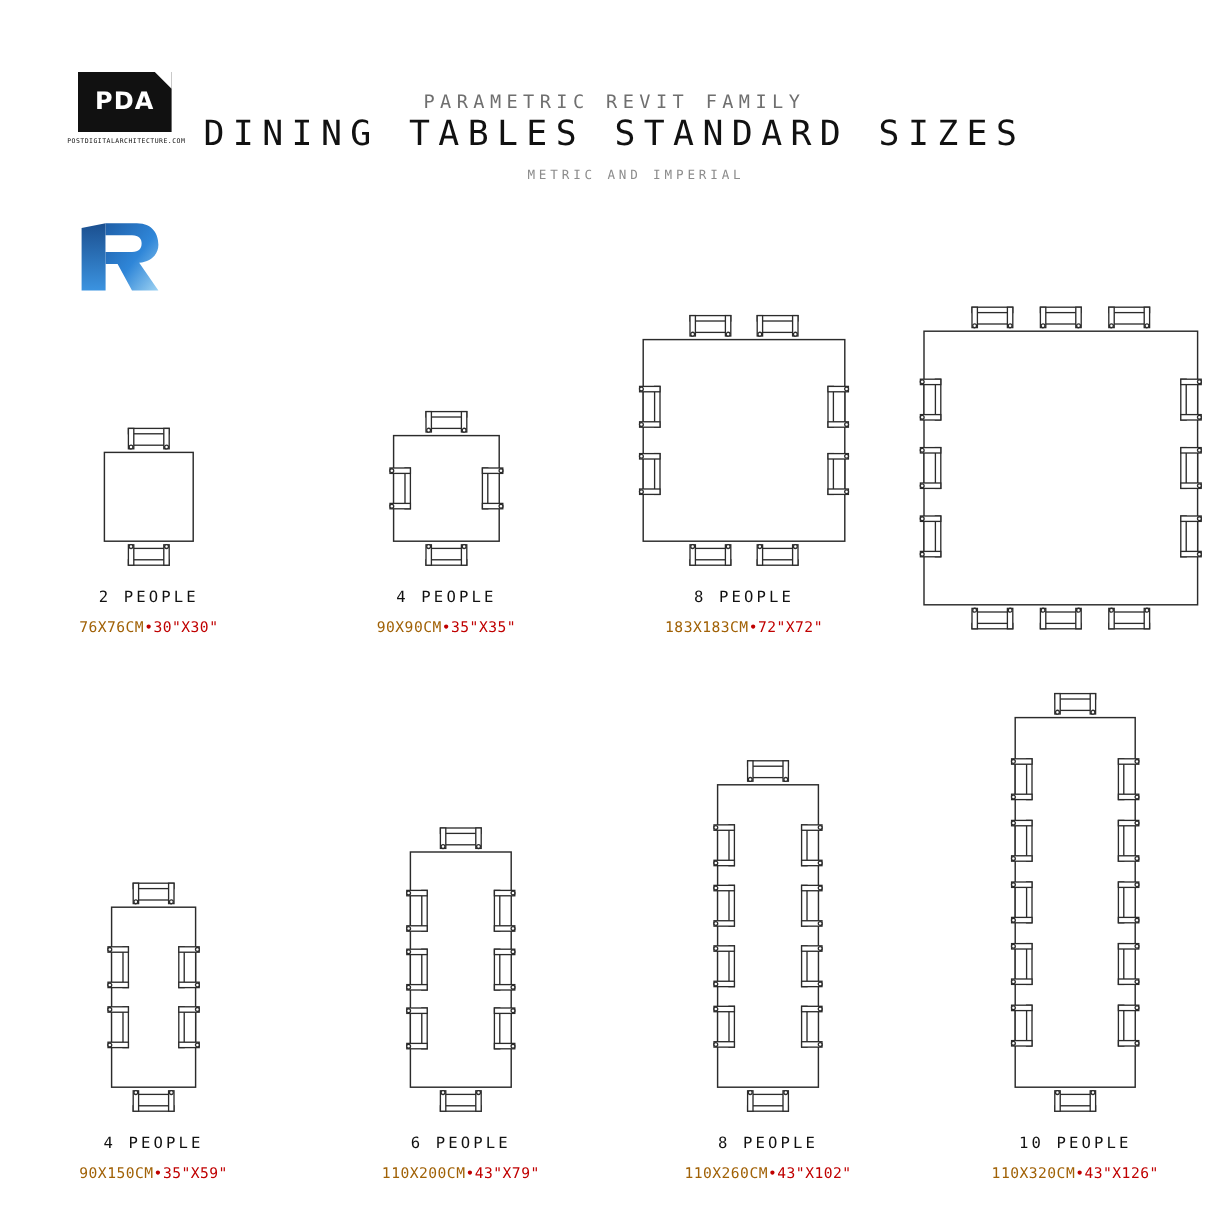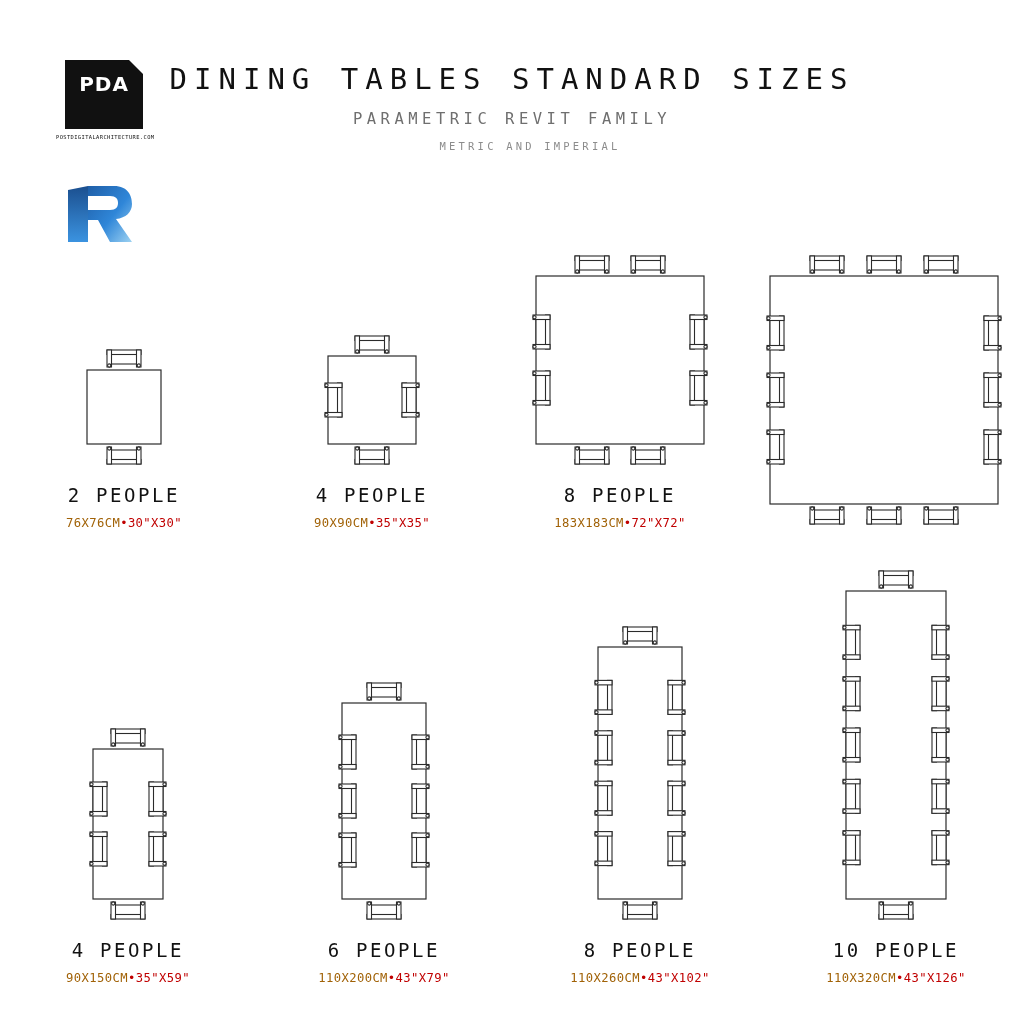--- a/index.html
+++ b/index.html
@@ -19,21 +19,21 @@
   
   #logo-block {
     position: absolute;
     left: 56px;
     top: 60px;
     width: 96px;
     text-align: center;
   }
   #pda-mark {
     width: 78px;
-    height: 69px;
+    height: 50px;
     background: #111111;
     margin: 0 auto;
     position: relative;
     display: block;
   }
   #pda-mark .pda-text {
     position: absolute;
     left: 0;
     right: 0;
     top: 12px;
@@ -118,21 +118,21 @@
     position: relative;
     display: flex;
     align-items: flex-end;
     justify-content: center;
   }
   .caption {
     text-align: center;
     margin-top: 14px;
   }
   .cap-people {
-    font-size: 19px;
+    font-size: 13px;
     letter-spacing: 2.6px;
     color: #111111;
   }
   .cap-dims {
     margin-top: 10px;
     font-size: 12.2px;
     letter-spacing: 0.4px;
     white-space: nowrap;
   }
   .metric { color: #a16207; }
@@ -175,22 +175,22 @@
         <stop offset="100%" stop-color="#3b93e0"></stop>
       </linearGradient>
     </defs>
     <path d="M10 6 L30 2 L30 58 L10 58 Z" fill="url(#rgrad2)"></path>
     <path d="M30 2 L56 2 C70 2 74 12 74 20 C74 28 68 34 58 35 L74 58 L52 58 L40 36 L30 36 Z" fill="url(#rgrad)"></path>
     <path d="M30 12 L52 12 C58 12 60 15 60 19 C60 23 58 26 52 26 L30 26 Z" fill="#ffffff"></path>
   </svg>
 </div>
 
 <div id="title-wrap">
+  <div id="subtitle">PARAMETRIC REVIT FAMILY</div>
   <div id="main-title">DINING TABLES STANDARD SIZES</div>
-  <div id="subtitle">PARAMETRIC REVIT FAMILY</div>
   <div id="subtitle2">METRIC AND IMPERIAL</div>
 </div>
 
 <div class="row" id="row-1">
   <div class="cell">
     <div class="figure">
         <svg width="90" height="126" viewBox="0 0 90 126">
           <rect x="8" y="26" width="74" height="74" class="tbl"></rect>
           <g transform="translate(45,23) rotate(0)">
             <rect x="-13" y="-13" width="26" height="10" class="ch"></rect>

